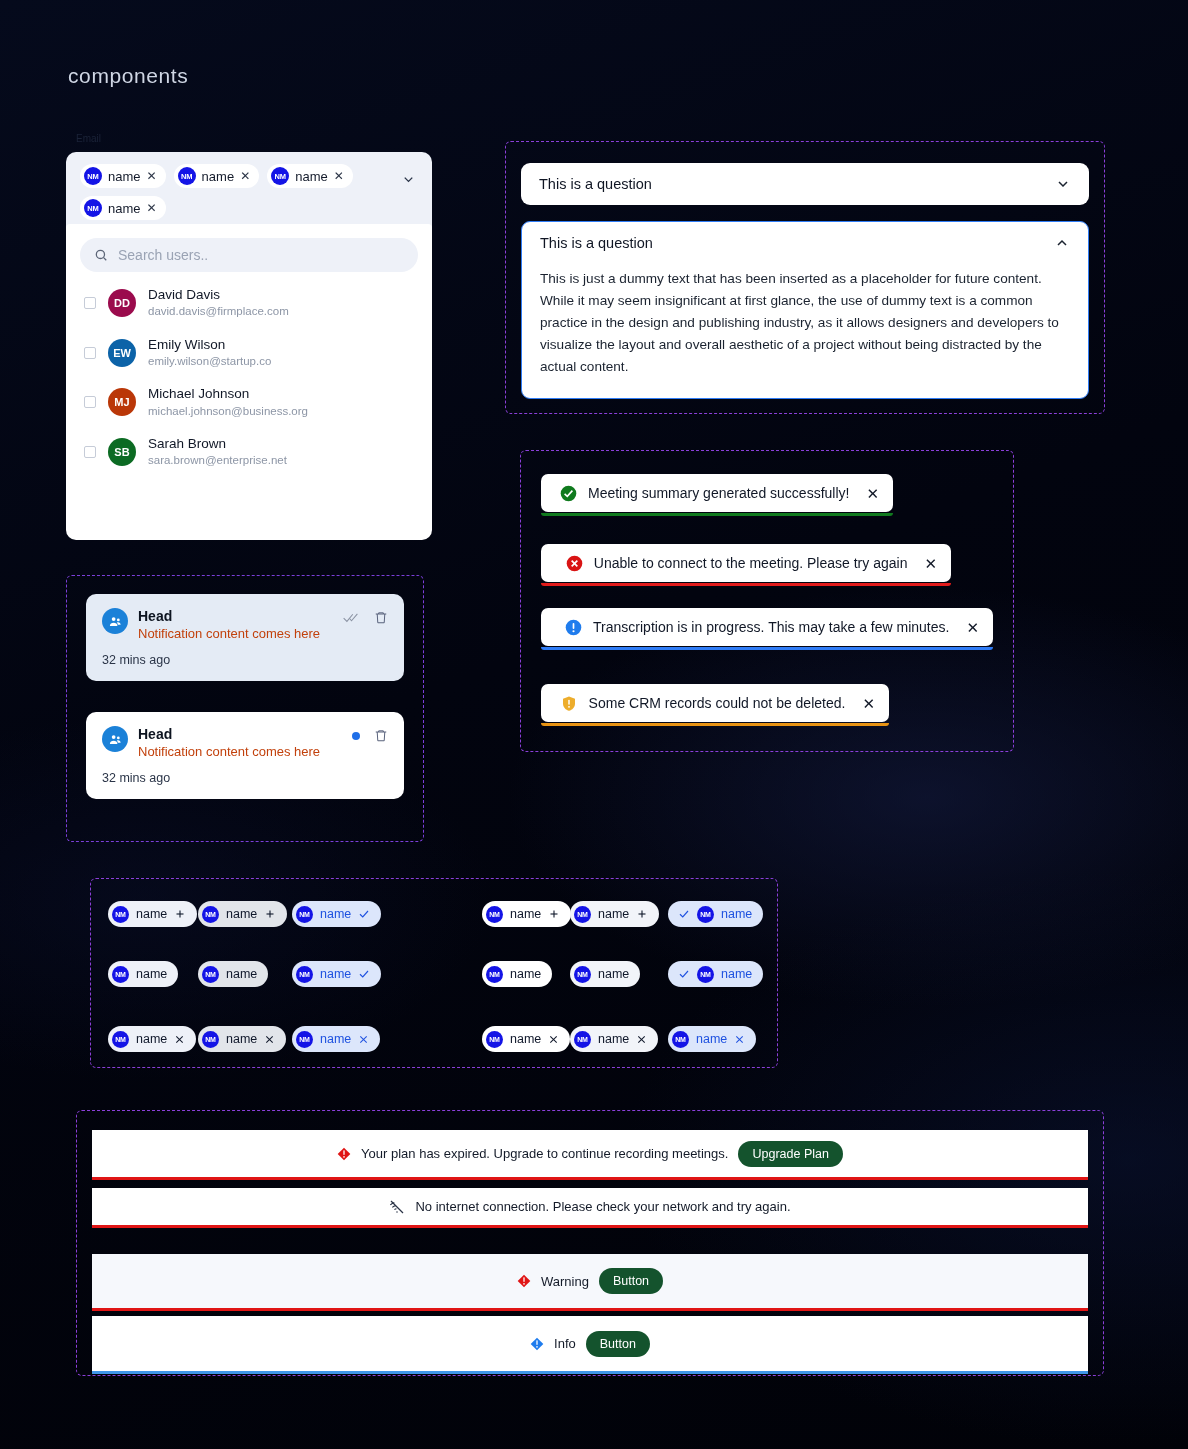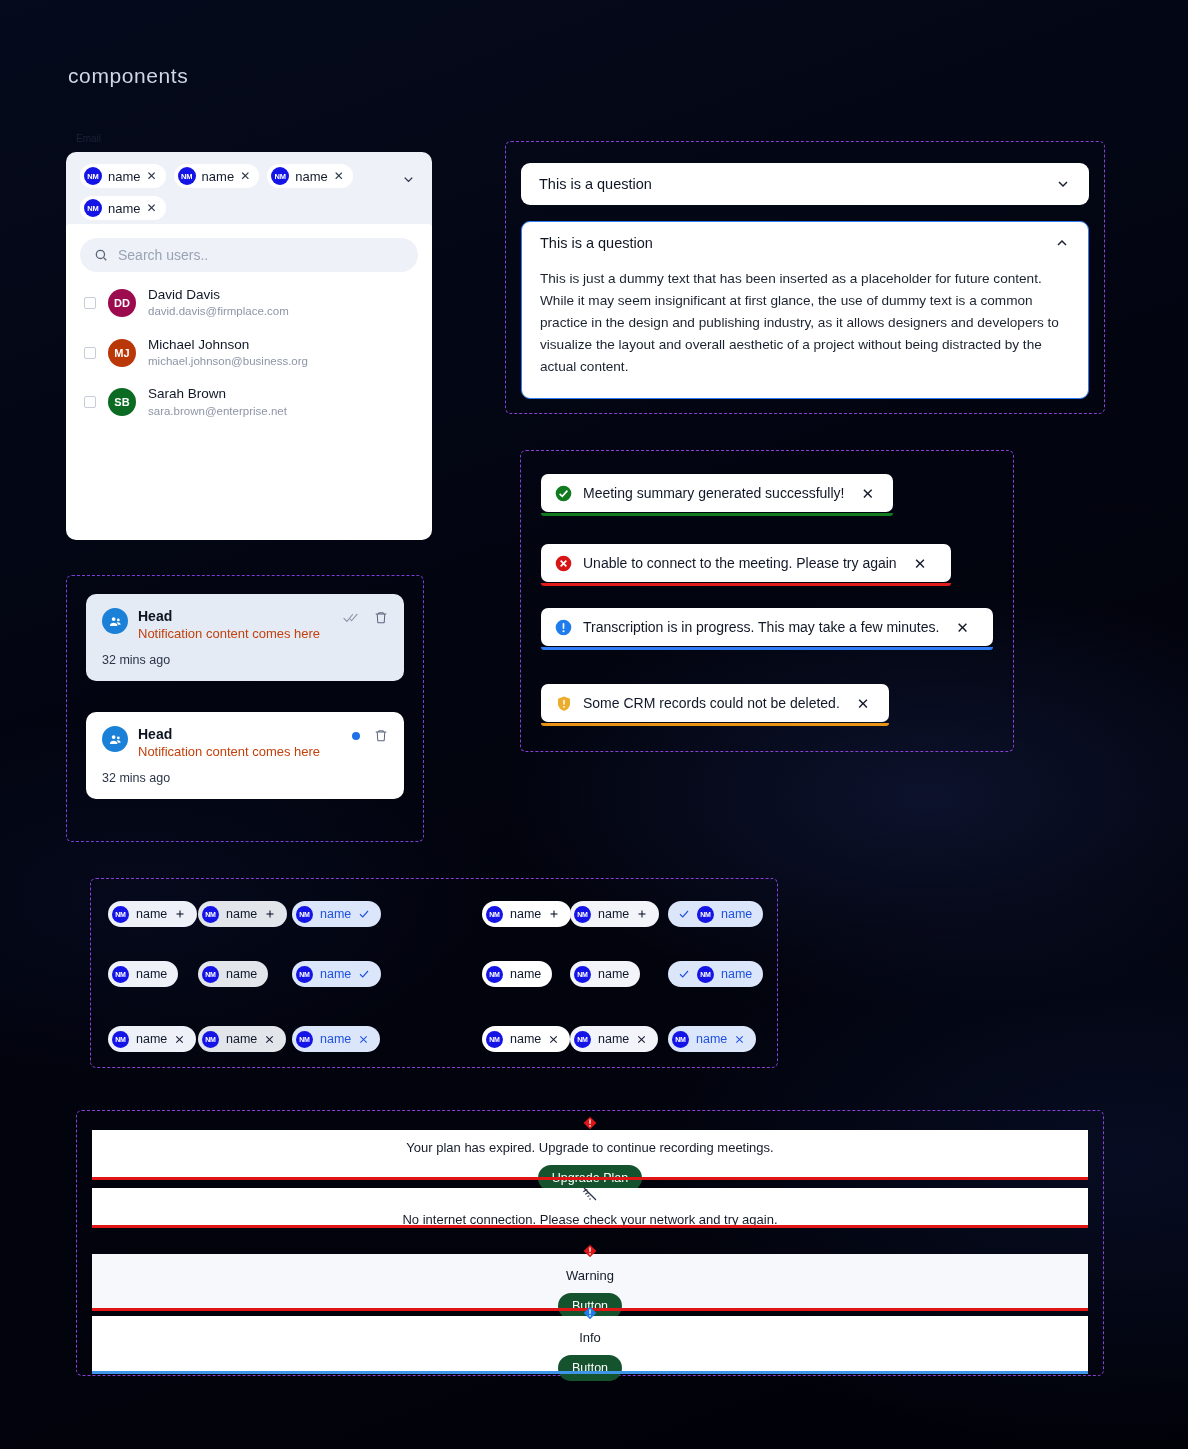--- a/index.html
+++ b/index.html
@@ -83,40 +83,40 @@
   .n-ic { width:26px;height:26px;border-radius:50%;background:#1b81d8;display:flex;align-items:center;justify-content:center;flex:0 0 auto;margin-right:10px; }
   .n-head { font-size:14px; font-weight:700; color:#0d1420; }
   .n-sub { font-size:13px; color:#c2410c; margin-top:2px; }
   .n-time { font-size:12.5px; color:#2b3548; margin-top:12px; }
   .n-actions { margin-left:auto; display:flex; align-items:center; gap:14px; padding-top:2px; }
   .dot-blue { width:8px;height:8px;border-radius:50%;background:#1f6fe8; }
 
   
   .toast-wrap { left:520px; top:450px; width:494px; height:302px; }
   .toast { position:absolute; background:#fff; border-radius:7px; display:flex; align-items:center;
-           gap:11px; height:38px; padding:0 14px; }
+           gap:11px; height:38px; padding:0 14px;justify-content:flex-end; }
   .toast::after { content:""; position:absolute; left:0; right:0; bottom:-5px; height:3.5px; border-radius:2px; }
   .t-msg { font-size:14px; color:#111827; white-space:nowrap; }
   .t-x { font-size:15px; color:#111827; margin-left:6px; line-height:1; }
   .t-ic { width:17px;height:17px;border-radius:50%;display:flex;align-items:center;justify-content:center;
           color:#fff;font-size:10px;font-weight:700;flex:0 0 auto; }
 
   
   .chips-wrap { left:90px; top:878px; width:688px; height:190px; }
   .chip {
     position:absolute; display:inline-flex; align-items:center; gap:7px;
     border-radius:15px; height:26px; padding:0 11px 0 4px; font-size:12.5px; white-space:nowrap;
   }
   .chip .nm { width:17px;height:17px;font-size:7px; }
   .chip-ic { font-size:12px; line-height:1; }
 
   
   .ban-wrap { left:76px; top:1110px; width:1028px; height:266px; }
   .banner { position:absolute; left:92px; width:996px; background:#fff; display:flex;
-            align-items:center; justify-content:center; gap:10px;flex-direction:column; }
+            align-items:center; justify-content:center; gap:10px; }
   .banner::after { content:""; position:absolute; left:0; right:0; bottom:-3px; height:3px; }
   .b-txt { font-size:13px; color:#141b29; }
   .btn-blue { background:#14532d; color:#fff; font-size:12.5px; border-radius:15px;
               padding:6px 14px; border:none; font-family:"Liberation Sans",sans-serif; }
   svg { display:block; }
 </style>
 </head>
 <body>
 
 <div class="page-title">components</div>
@@ -160,20 +160,28 @@
     </span>
     <span class="ph">Search users..</span>
   </div>
   <div id="user-list" style="margin-top:6px;">
       <div class="user-row">
         <span class="cb"></span>
         <span class="av" style="background:#9b0b4d">DD</span>
         <span>
           <span class="u-name" style="display:block">David Davis</span>
           <span class="u-mail" style="display:block">david.davis@firmplace.com</span>
+        </span>
+      </div>
+      <div class="user-row">
+        <span class="cb"></span>
+        <span class="av" style="background:#0c63a8">EW</span>
+        <span>
+          <span class="u-name" style="display:block">Emily Wilson</span>
+          <span class="u-mail" style="display:block">emily.wilson@startup.co</span>
         </span>
       </div>
       <div class="user-row">
         <span class="cb"></span>
         <span class="av" style="background:#ba3708">MJ</span>
         <span>
           <span class="u-name" style="display:block">Michael Johnson</span>
           <span class="u-mail" style="display:block">michael.johnson@business.org</span>
         </span>
       </div>

